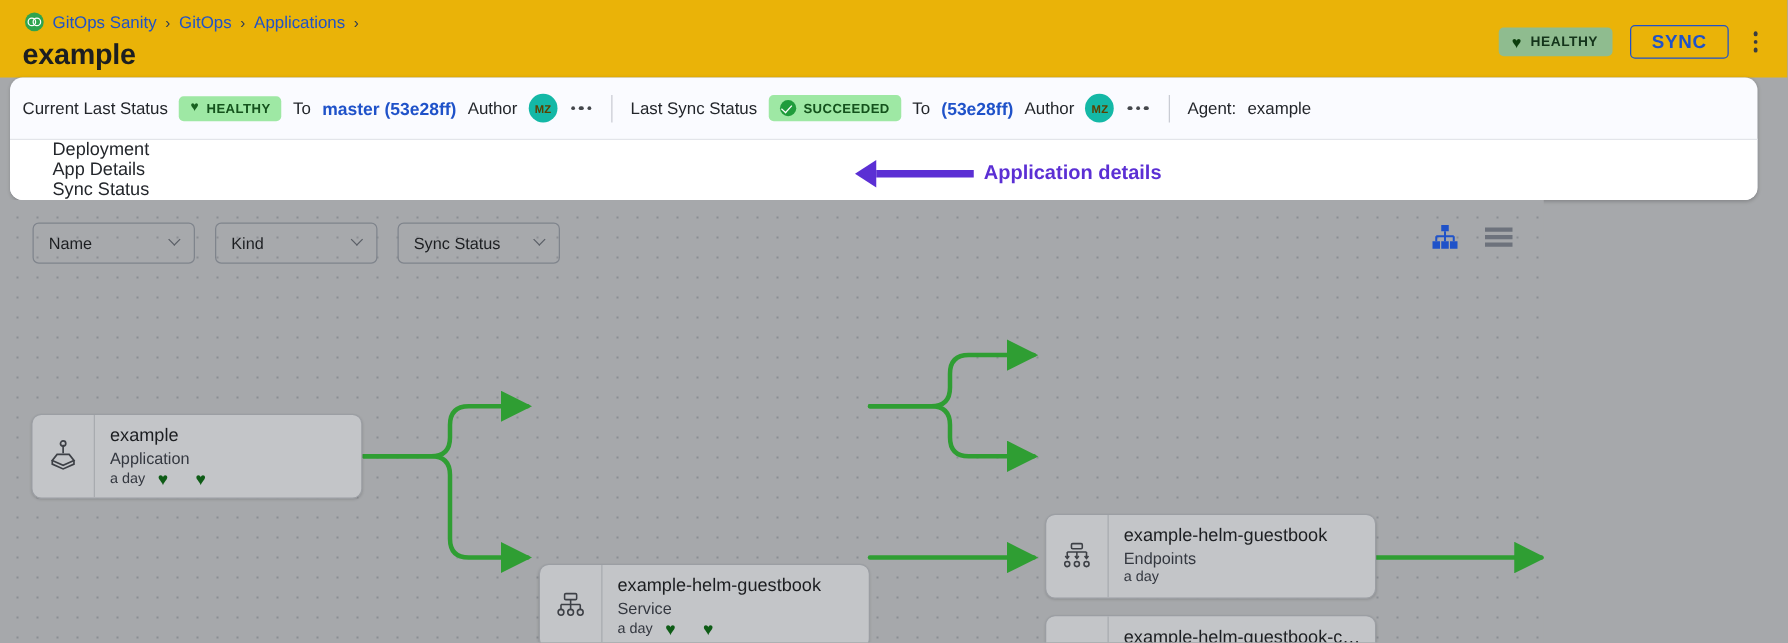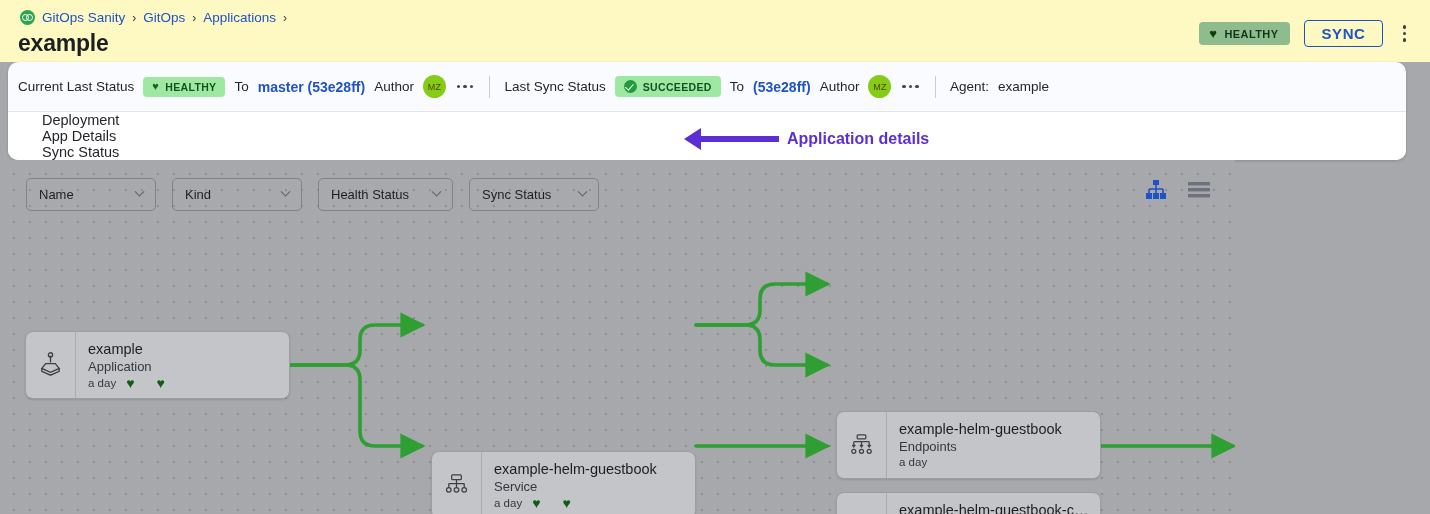--- a/index.html
+++ b/index.html
@@ -7,21 +7,21 @@
     width: 1430px; height: 514px;
     font-family: "Liberation Sans", sans-serif;
     overflow: hidden;
     background: #a6a8ab;
   }
   #root { position: relative; width: 1430px; height: 514px; }
 
   
   .header {
     position: absolute; left: 0; top: 0; width: 1430px; height: 62px;
-    background: #fef9c3;
+    background: #eab308;
   }
   .breadcrumb {
     position: absolute; left: 20px; top: 10px;
     display: flex; align-items: center; gap: 7px;
     font-size: 13.5px;
   }
   .bc-logo {
     width: 15px; height: 15px; border-radius: 50%;
     background: #2ea44f; position: relative; flex: 0 0 auto;
     display: inline-block;
@@ -86,22 +86,22 @@
     width: 13px; height: 13px; border-radius: 50%; background: #1f9c3b;
     position: relative; display: inline-block; flex: 0 0 auto;
   }
   .check::after {
     content: ""; position: absolute; left: 3.4px; top: 2.3px;
     width: 3.6px; height: 6.6px; border: solid #fff;
     border-width: 0 1.7px 1.7px 0; transform: rotate(42deg);
   }
   .sb-ref { color: #1f52c9; font-weight: bold; font-size: 14px; white-space: nowrap; }
   .avatar {
-    width: 23px; height: 23px; border-radius: 50%; background: #84cc16;
-    color: #5a4100; font-size: 9px; font-weight: normal;
+    width: 23px; height: 23px; border-radius: 50%; background: #14b8a6;
+    color: #5a4100; font-size: 9px; font-weight: bold;
     display: flex; align-items: center; justify-content: center;
     letter-spacing: .2px;
   }
   .dots { display: flex; gap: 3px; padding: 0 2px; cursor: pointer; }
   .dots i { width: 3.5px; height: 3.5px; border-radius: 50%; background: #44474c; display: block; }
   .vsep { width: 1px; height: 22px; background: #c9ccd4; margin: 0 14px; }
   .agent-val { font-size: 13.5px; color: #23262b; }
 
   
   .annot-arrow { position: absolute; display: flex; align-items: center; }
@@ -291,24 +291,20 @@
 
   <div class="graph">
 
     <div class="filters">
       <div class="filter">
         <span>Name</span>
         <span class="chev"></span>
       </div>
       <div class="filter">
         <span>Kind</span>
-        <span class="chev"></span>
-      </div>
-      <div class="filter wide">
-        <span>Health Status</span>
         <span class="chev"></span>
       </div>
       <div class="filter">
         <span>Sync Status</span>
         <span class="chev"></span>
       </div>
     </div>
 
     <div class="viewtoggle">
       <span class="vt">

